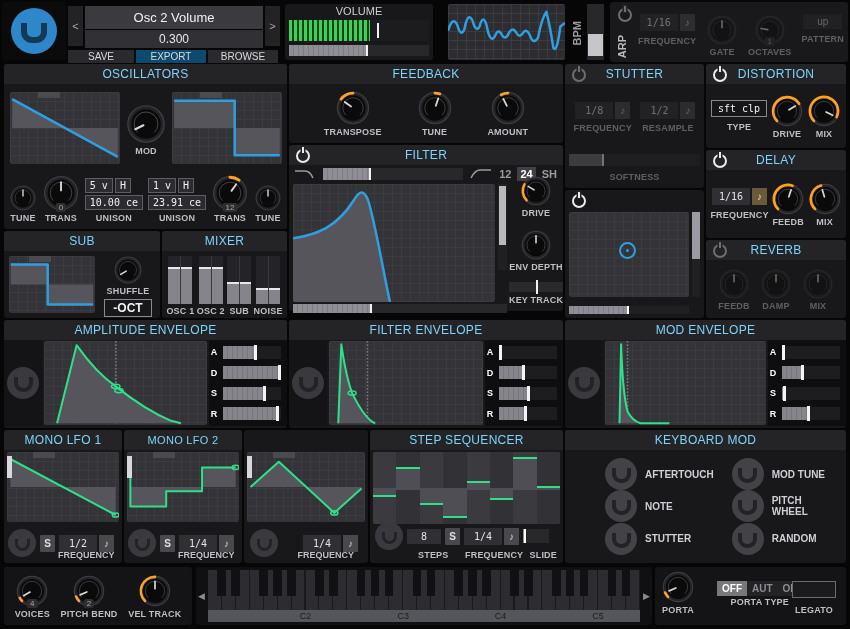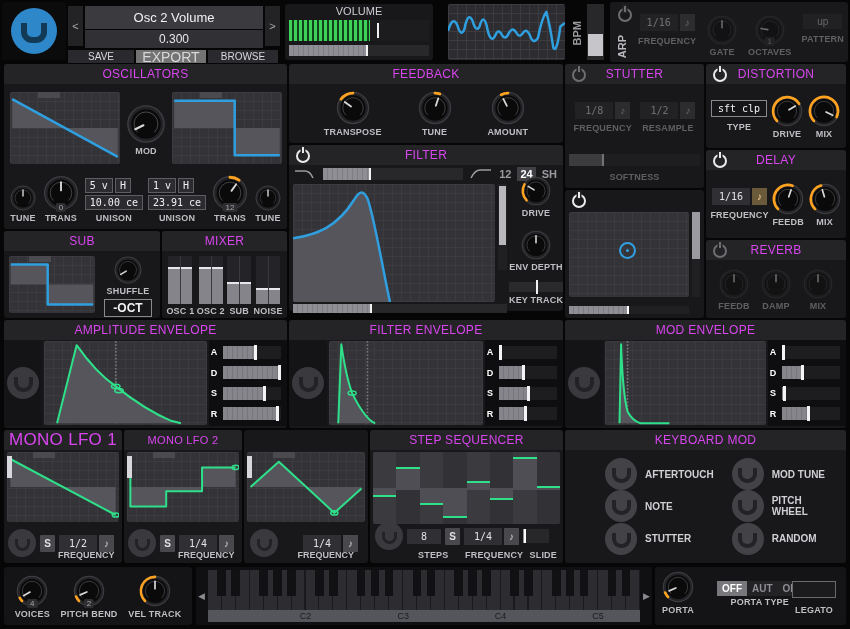--- a/index.html
+++ b/index.html
@@ -1,20 +1,20 @@
 <!DOCTYPE html>
 <html><head>
 <meta charset="utf-8">
 <style>
   html,body{margin:0;padding:0;background:#060607;}
   #app{position:relative;width:850px;height:629px;background:#060607;font-family:"Liberation Sans",sans-serif;overflow:hidden;
        -webkit-user-select:none;user-select:none;}
   .panel{position:absolute;background:#18181a;border-radius:3px;}
   .panel-title{position:relative;height:20px;background:#242427;border-radius:3px 3px 0 0;
-       color:#d946ef;font-size:12px;line-height:20px;text-align:center;letter-spacing:.3px;}
+       color:#7dd3fc;font-size:12px;line-height:20px;text-align:center;letter-spacing:.3px;}
   .display{position:relative;background-color:#343438;
        background-image:linear-gradient(#3b3b40 1px,transparent 1px),linear-gradient(90deg,#3b3b40 1px,transparent 1px);
        background-size:9px 9px;overflow:hidden;border-radius:2px;}
   .tabtop{position:absolute;top:0;width:22px;height:6px;background:#4a4a4f;}
   .ctl-label{font-size:9px;font-weight:bold;color:#bfbfc4;letter-spacing:.2px;white-space:nowrap;}
   .kw{display:inline-flex;flex-direction:column;align-items:center;gap:1px;}
   .kface{position:relative;display:inline-block;line-height:0;}
   .knob-tag{position:absolute;bottom:0;left:50%;transform:translateX(-50%);background:#2e2e31;color:#a8a8ac;
        font-size:8px;line-height:9px;padding:0 3px;border-radius:2px;}
   .power{position:relative;width:10px;height:10px;border:2px solid #ececec;border-radius:50%;display:inline-block;}
@@ -78,21 +78,21 @@
       <span style="width:14px;height:14px;border:6px solid #123a57;border-top:none;border-radius:0 0 11px 11px;margin-top:4px;"></span>
     </div>
   </div>
 
   <div style="position:absolute;left:68px;top:4px;width:212px;height:56px;">
     <div style="position:absolute;left:0;top:2px;width:15px;height:40px;background:#232326;color:#aaa;display:flex;align-items:center;justify-content:center;font-size:11px;">&lt;</div>
     <div style="position:absolute;right:0;top:2px;width:15px;height:40px;background:#232326;color:#aaa;display:flex;align-items:center;justify-content:center;font-size:11px;">&gt;</div>
     <div style="position:absolute;left:17px;top:2px;width:178px;height:23px;background:#3b3b3f;color:#f2f2f4;font-size:13px;display:flex;align-items:center;justify-content:center;">Osc 2 Volume</div>
     <div style="position:absolute;left:17px;top:26px;width:178px;height:18px;background:#313135;color:#e8e8ea;font-size:12px;display:flex;align-items:center;justify-content:center;">0.300</div>
     <div style="position:absolute;left:0;top:46px;width:66px;height:13px;background:#2a2a2e;color:#d8d8dc;font-size:10px;display:flex;align-items:center;justify-content:center;">SAVE</div>
-    <div style="position:absolute;left:68px;top:46px;width:70px;height:13px;background:#737373;color:#d8d8dc;font-size:14px;display:flex;align-items:center;justify-content:center;">EXPORT</div>
+    <div style="position:absolute;left:68px;top:46px;width:70px;height:13px;background:#0c4a6e;color:#d8d8dc;font-size:10px;display:flex;align-items:center;justify-content:center;">EXPORT</div>
     <div style="position:absolute;left:140px;top:46px;width:70px;height:13px;background:#2a2a2e;color:#d8d8dc;font-size:10px;display:flex;align-items:center;justify-content:center;">BROWSE</div>
   </div>
 
   <div class="panel" style="left:285px;top:4px;width:148px;height:56px;">
     <div style="height:14px;text-align:center;font-size:11px;color:#cfcfd4;line-height:14px;">VOLUME</div>
     <div style="position:absolute;left:4px;top:16px;width:140px;height:21px;background:#1c1c1f;">
       <div id="vol-meter-fill" style="position: absolute; left: 0px; top: 0px; bottom: 0px; background: repeating-linear-gradient(90deg, rgb(62, 209, 87) 0px, rgb(62, 209, 87) 3px, rgb(18, 63, 28) 3px, rgb(18, 63, 28) 5px); width: 58%;"></div>
       <div style="position:absolute;left:63%;top:3px;width:2px;height:15px;background:#f0f0f0;"></div>
     </div>
     <div class="hslider" style="position:absolute;left:4px;top:41px;width:140px;height:11px;">
@@ -715,21 +715,21 @@
       <div class="adsr-slider">
         <div style="position:absolute;left:0;top:0;bottom:0;width:45%;background:#85858b;background-image:repeating-linear-gradient(90deg,transparent 0 4px,#76767c 4px 5px);"></div>
         <span style="position:absolute;top:-1px;bottom:-1px;width:3px;background:#f4f4f6;left:calc(45% - 1px);"></span>
       </div>
           </div>
         </div>
     </div>
   </div>
 
   <div class="panel" style="left:4px;top:430px;width:118px;height:133px;">
-    <div class="panel-title" style="font-size:17px;">MONO LFO 1</div>
+    <div class="panel-title" style="font-size:12px;">MONO LFO 1</div>
     <div class="display" style="position:absolute;left:3px;top:22px;right:3px;height:70px;">
       <span class="tabtop" style="left:26px;"></span>
       <span style="position:absolute;left:0;top:4px;width:5px;height:22px;background:#d8d8dc;"></span>
       <svg width="100%" height="100%" viewBox="0 0 100 100" preserveAspectRatio="none">
         <path class="fill-gray" d="M3,10 L97,90 L97,50 L3,50 Z"></path>
         <path class="curve-green" vector-effect="non-scaling-stroke" d="M3,10 L97,90"></path>
         <circle cx="97" cy="90" r="3" fill="none" stroke="#2ee08a" vector-effect="non-scaling-stroke" stroke-width="1.5"></circle>
       </svg>
     </div>
     <div class="lfo-ctl">

